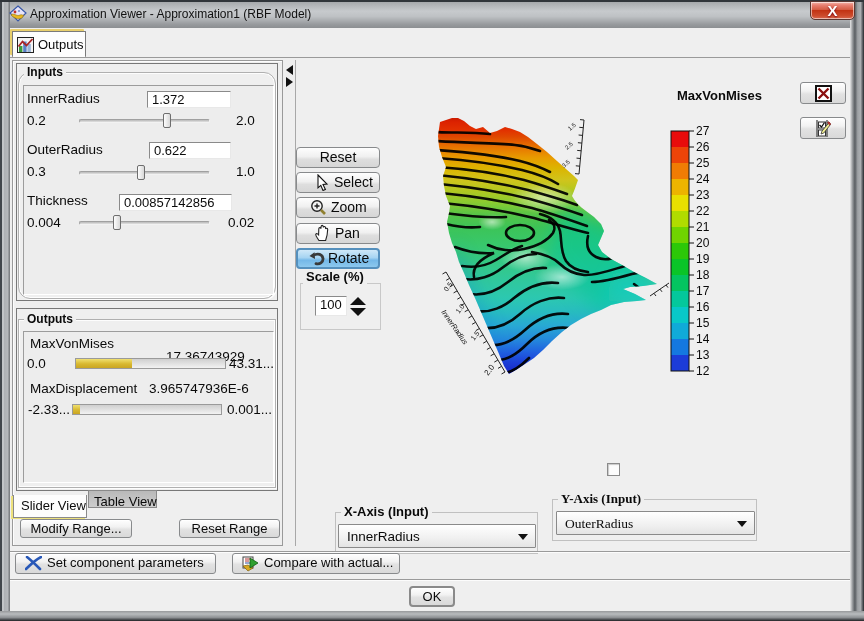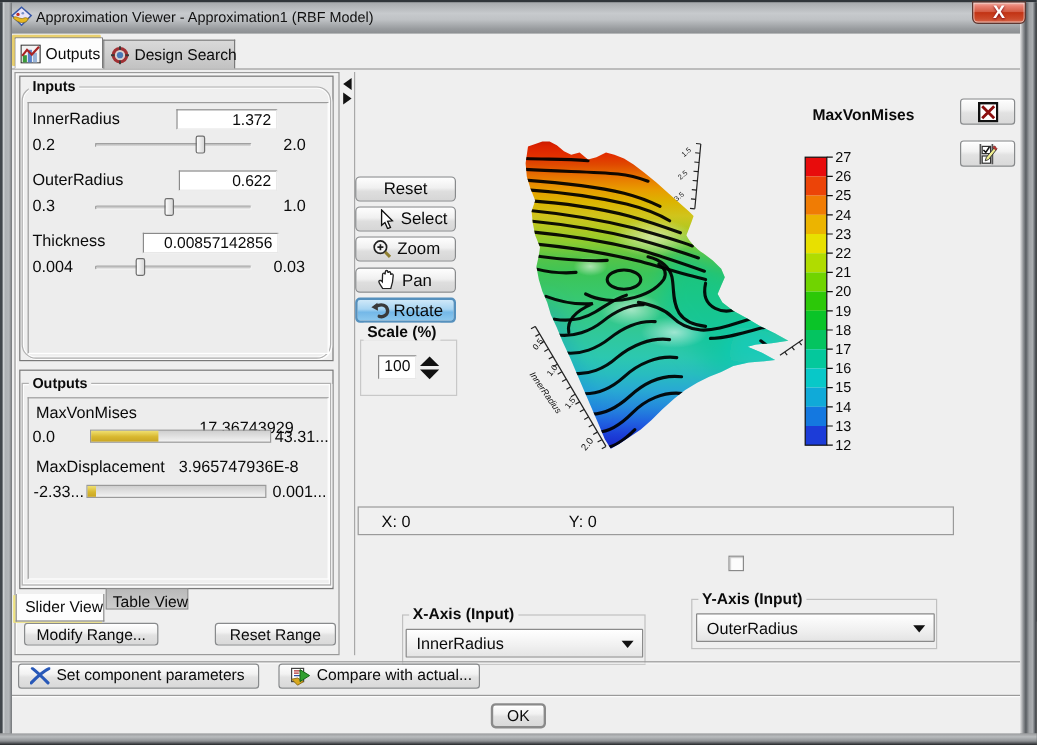--- a/index.html
+++ b/index.html
@@ -39,21 +39,21 @@
 
 #leftpanel { left:2px; top:32px; width:271px; height:486px; background:#efefef;
   border:1px solid #9a9a9a; box-shadow:inset 1px 1px 0 #fdfdfd; }
 
 .groupbox { position:absolute; border:1px solid #b0b0b0; box-shadow:inset 0 0 0 1px #fdfdfd, 1px 1px 0 #fdfdfd; }
 .grouptitle { position:absolute; top:-8px; left:5px; background:#efefef; padding:0 3px; font-weight:bold; font-size:12px; line-height:14px; }
 .sunken { position:absolute; background:#ededed; border-top:1px solid #9c9c9c; border-left:1px solid #9c9c9c;
   border-bottom:1px solid #fff; border-right:1px solid #fff; }
 
 .fld { position:absolute; background:#fff; border-top:1px solid #8a8a8a; border-left:1px solid #8a8a8a;
-  border-bottom:1px solid #e8e8e8; border-right:1px solid #e8e8e8; font-size:13px; text-align:right; padding:0 4px; }
+  border-bottom:1px solid #e8e8e8; border-right:1px solid #e8e8e8; font-size:13px; text-align:left; padding:0 4px; }
 .lbl { position:absolute; font-size:13.5px; white-space:nowrap; }
 
 .slider-track { position:absolute; height:4px; border-radius:2px;
   background:linear-gradient(#b8b8b8,#e2e2e2); border:1px solid #a0a0a0; border-bottom-color:#f2f2f2; border-right-color:#f2f2f2;}
 .slider-thumb { position:absolute; width:8px; height:15px; border:1px solid #6e6e6e; border-radius:2px;
   background:linear-gradient(to right,#fdfdfd,#d8d8d8); }
 
 .obar { position:absolute; height:11px; background:linear-gradient(#cfcfcf,#f2f2f2); border:1px solid #9a9a9a; }
 .obar .fill { position:absolute; left:0px; top:0px; height:9px; background:linear-gradient(#f0e070,#d8b830 55%,#caa623); }
 
@@ -110,28 +110,20 @@
     <div class="tab-top" id="tab-graphs">
       <svg width="17" height="16" style="position:absolute;left:4px;top:5px;" viewBox="0 0 17 16">
         <rect x="0.5" y="0.5" width="16" height="15" fill="#f4f4f4" stroke="#222"></rect>
         <rect x="2" y="9" width="3.4" height="6" fill="#3c9a3c"></rect>
         <rect x="6.2" y="4.5" width="3.4" height="10.5" fill="#5880c8"></rect>
         <rect x="10.4" y="7" width="3.4" height="8" fill="#98b4d8"></rect>
         <path d="M1.5 9.5 L5.5 4.5 L9.5 8.5 L15.5 2" fill="none" stroke="#a82424" stroke-width="1.8"></path>
       </svg>
       <span style="position:absolute;left:25px;top:5px;">Outputs</span>
     </div>
-    <div class="tab-top" id="tab-design">
-      <svg width="16" height="16" style="position:absolute;left:5px;top:4px;" viewBox="0 0 16 16">
-        <circle cx="8" cy="8" r="5.6" fill="#d8d0d0" stroke="#a03034" stroke-width="2.6"></circle>
-        <circle cx="8" cy="8" r="2.6" fill="#4878b8"></circle>
-        <path d="M8 0.5 V3.5 M8 12.5 V15.5 M0.5 8 H3.5 M12.5 8 H15.5" stroke="#383838" stroke-width="1.6"></path>
-      </svg>
-      <span style="position:absolute;left:25px;top:4px;">Design Search</span>
-    </div>
     <div class="abs" id="tabline"></div>
 
     <div class="abs" id="leftpanel">
 
       <div class="abs" style="left:3px;top:2px;width:262px;height:238px;border:1px solid #787878;"></div>
       <div class="groupbox" style="left:5px;top:11px;width:258px;height:227px;border-radius:12px;">
         <div class="grouptitle">Inputs</div>
         <div class="sunken" style="left:4px;top:12px;width:251px;height:210px;">
           <div class="lbl" style="left:3px;top:5px;">InnerRadius</div>
           <div class="fld" style="left:123px;top:5px;width:84px;height:17px;">1.372</div>
@@ -143,40 +135,40 @@
           <div class="lbl" style="left:3px;top:56px;">OuterRadius</div>
           <div class="fld" style="left:125px;top:56px;width:82px;height:17px;">0.622</div>
           <div class="lbl" style="left:3px;top:78px;">0.3</div>
           <div class="lbl" style="left:212px;top:78px;">1.0</div>
           <div class="slider-track" style="left:55px;top:85px;width:131px;"></div>
           <div class="slider-thumb" style="left:113px;top:79px;"></div>
 
           <div class="lbl" style="left:3px;top:107px;">Thickness</div>
           <div class="fld" style="left:95px;top:108px;width:113px;height:17px;">0.00857142856</div>
           <div class="lbl" style="left:3px;top:129px;">0.004</div>
-          <div class="lbl" style="left:204px;top:129px;">0.03</div>
+          <div class="lbl" style="left:204px;top:129px;">0.02</div>
           <div class="slider-track" style="left:55px;top:135px;width:131px;"></div>
           <div class="slider-thumb" style="left:89px;top:129px;"></div>
         </div>
       </div>
 
       <div class="abs" style="left:3px;top:247px;width:262px;height:183px;border:1px solid #787878;"></div>
       <div class="groupbox" style="left:5px;top:258px;width:258px;height:169px;">
         <div class="grouptitle">Outputs</div>
         <div class="sunken" style="left:4px;top:11px;width:251px;height:152px;">
           <div class="lbl" style="left:6px;top:4px;">MaxVonMises</div>
           <div class="lbl" style="left:142px;top:17px;">17.36743929</div>
           <div class="lbl" style="left:3px;top:24px;">0.0</div>
           <div class="obar" style="left:51px;top:26px;width:151px;">
               <div class="fill" style="width:56px;"></div>
             </div>
           <div class="lbl" style="left:205px;top:24px;">43.31...</div>
 
           <div class="lbl" style="left:6px;top:49px;">MaxDisplacement</div>
-          <div class="lbl" style="left:125px;top:49px;">3.965747936E-8</div>
+          <div class="lbl" style="left:125px;top:49px;">3.965747936E-6</div>
           <div class="lbl" style="left:4px;top:70px;">-2.33...</div>
           <div class="obar" style="left:48px;top:72px;width:150px;">
               <div class="fill" style="width:7px;"></div>
             </div>
           <div class="lbl" style="left:203px;top:70px;">0.001...</div>
         </div>
       </div>
 
       <div class="tab-bottom" style="left:0px;top:434px;width:74px;height:23px;background:#fdfdfd;border:1px solid #8a8a8a;border-top:none;box-shadow:-2px 1px 0 #eee27e;z-index:2;">
           <span style="position:absolute;left:7px;top:3px;">Slider View</span>
@@ -219,21 +211,21 @@
     <div class="toolbtn" id="btn-rotate" style="top:220px;">
       <svg width="18" height="17" style="position:absolute;left:10px;top:1px;" viewBox="0 0 18 17">
         <path d="M6.5 1.2 L1.5 5 L7 8 Z" fill="#3a3a3a"></path>
         <path d="M5 4.5 C10 1.5 14.5 3.5 15 7.5 C15.4 11.2 11.5 13.8 8 12.6" fill="none" stroke="#3a3a3a" stroke-width="2.8" stroke-linecap="round"></path>
       </svg>
       <span style="position:absolute;left:30px;top:0px;">Rotate</span>
     </div>
 
     <div class="abs" style="left:290px;top:255px;width:81px;height:47px;border:1px solid #c8c8c8;"></div>
     <div class="abs" style="left:293px;top:241px;background:#efefef;font-weight:bold;font-size:13px;padding:0 3px;">Scale (%)</div>
-    <div class="fld" style="left:305px;top:268px;width:32px;height:20px;text-align:right;">100</div>
+    <div class="fld" style="left:305px;top:268px;width:32px;height:20px;text-align:left;">100</div>
     <div class="abs" style="left:340px;top:269px;width:0;height:0;border-left:8px solid transparent;border-right:8px solid transparent;border-bottom:8px solid #111;"></div>
     <div class="abs" style="left:340px;top:280px;width:0;height:0;border-left:8px solid transparent;border-right:8px solid transparent;border-top:8px solid #111;"></div>
 
     <div class="abs" style="left:667px;top:60px;font-weight:bold;font-size:13px;">MaxVonMises</div>
 
     <svg class="abs" id="plot" width="310" height="310" style="left:420px;top:72px;" viewBox="430 100 310 310">
       <defs>
         <linearGradient id="surf" gradientUnits="userSpaceOnUse" x1="0" y1="116" x2="0" y2="374">
           <stop offset="0.000" stop-color="#c41800"></stop>
           <stop offset="0.023" stop-color="#dc2200"></stop>
@@ -408,35 +400,31 @@
       <svg width="18" height="17" style="position:absolute;left:13px;top:2px;" viewBox="0 0 18 17">
         <path d="M3 0 V17 M13 0 V17" stroke="#555" stroke-width="1.4"></path>
         <rect x="4.5" y="2" width="7" height="6" fill="#fff" stroke="#333"></rect>
         <path d="M5.5 5 L7.5 7 L10.5 2.5" fill="none" stroke="#111" stroke-width="1.3"></path>
         <rect x="4.5" y="10" width="7" height="6" fill="#fff" stroke="#333"></rect>
         <path d="M15.5 2 L8 11 L7 14 L9.8 13 L16.5 4.5" fill="#f0ee90" stroke="#333" stroke-width="0.8"></path>
         <path d="M14.5 1.5 L17 4 L15.8 5.2 L13.4 2.8 Z" fill="#c03030" stroke="#702020" stroke-width="0.5"></path>
       </svg>
     </div>
 
-    <div class="abs" id="statusbar">
-      <div class="lbl" style="left:19px;top:4px;">X: 0</div>
-      <div class="lbl" style="left:175px;top:4px;">Y: 0</div>
-    </div>
 
     <div class="abs" id="cb"></div>
 
     <div class="groupbox" style="left:325px;top:471px;width:203px;height:42px;box-shadow:none;border-color:#c0c0c0;margin-top:13px;">
       <div class="grouptitle" style="font-size:13px;">X-Axis (Input)</div>
       <div class="combo" style="left:2px;top:11px;width:198px;">
           <span class="txt">InnerRadius</span>
           <span class="arr"></span>
         </div>
     </div>
-    <div class="groupbox" style="left:566px;top:471px;width:205px;height:42px;box-shadow:none;border-color:#c0c0c0;">
+    <div class="groupbox" style="left:542px;top:471px;width:205px;height:42px;box-shadow:none;border-color:#c0c0c0;font-family:Liberation Serif, serif;">
       <div class="grouptitle" style="font-size:13px;">Y-Axis (Input)</div>
       <div class="combo" style="left:3px;top:11px;width:199px;">
           <span class="txt">OuterRadius</span>
           <span class="arr"></span>
         </div>
     </div>
 
     <div class="abs" id="botbar"></div>
     <div class="btn" style="left:222px;top:525px;width:168px;height:21px;">
       <svg width="19" height="18" style="position:absolute;left:8px;top:0px;" viewBox="0 0 19 18">

